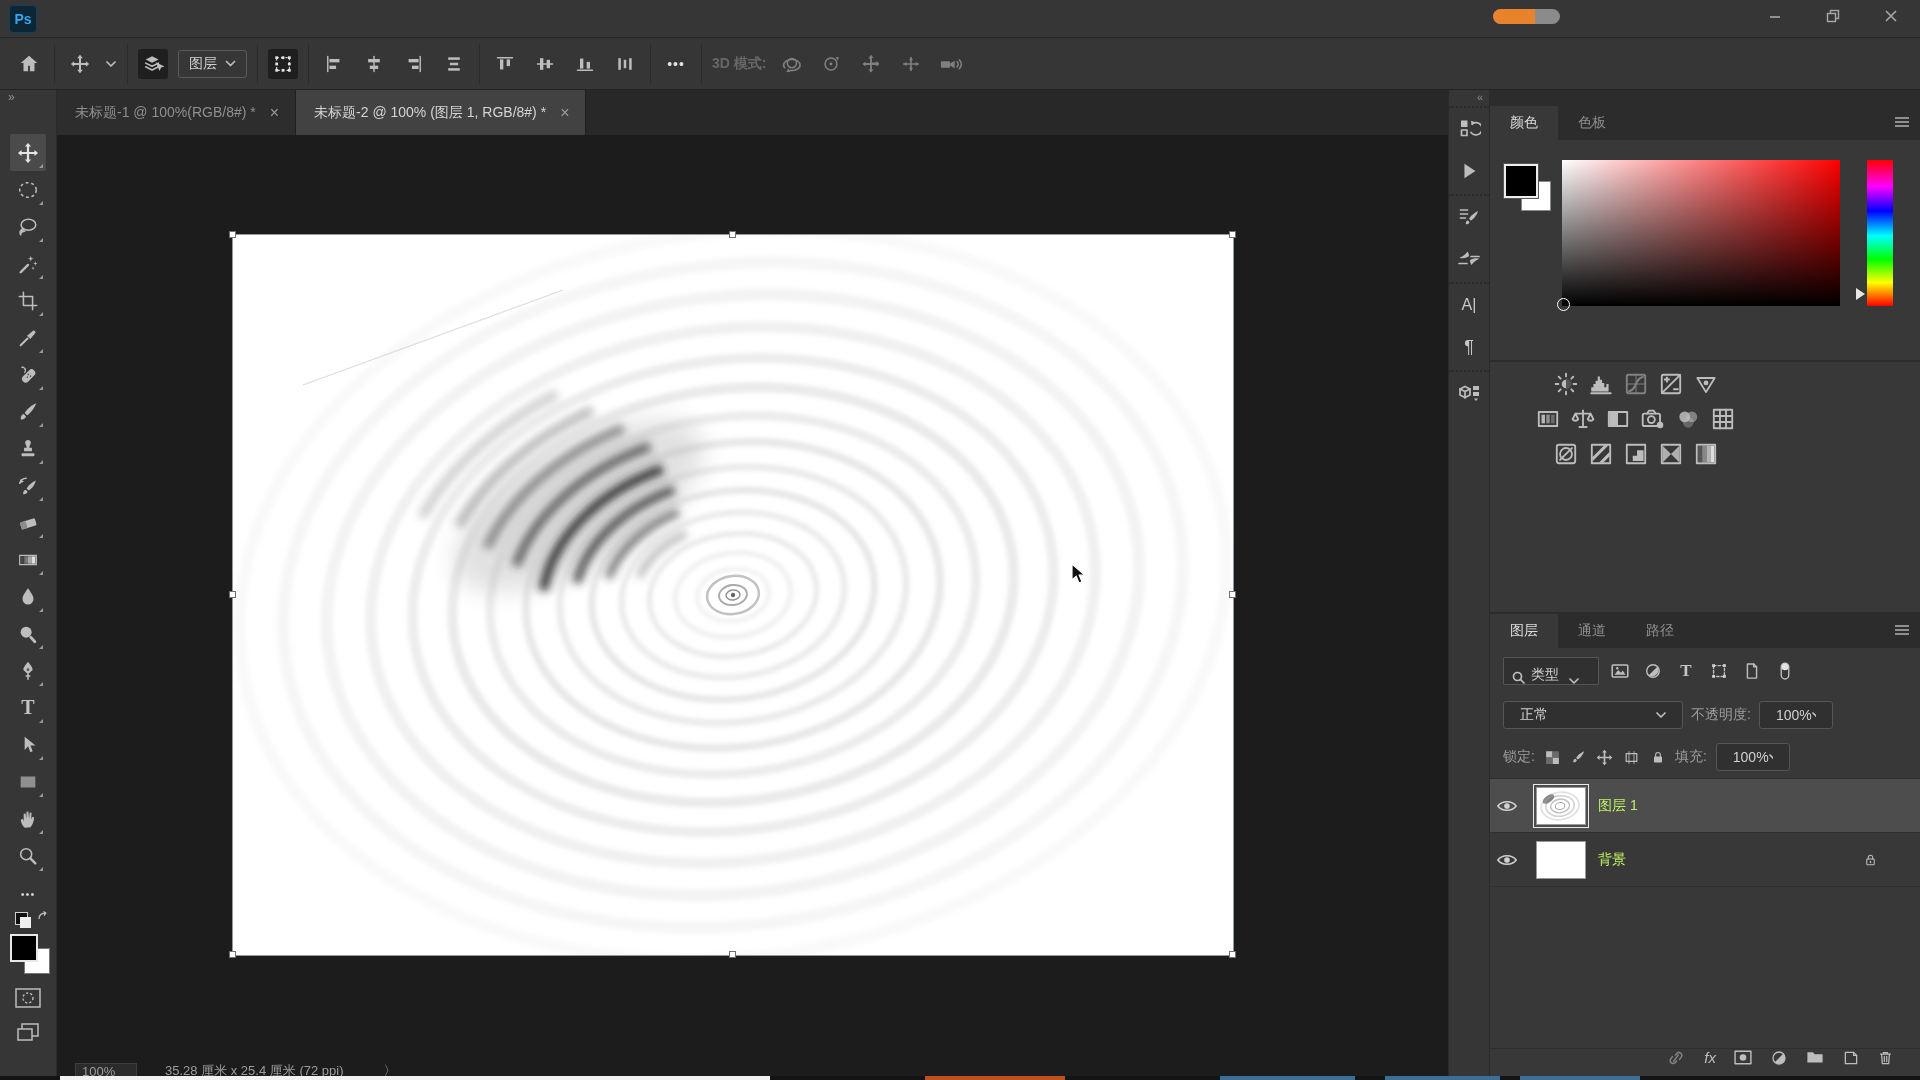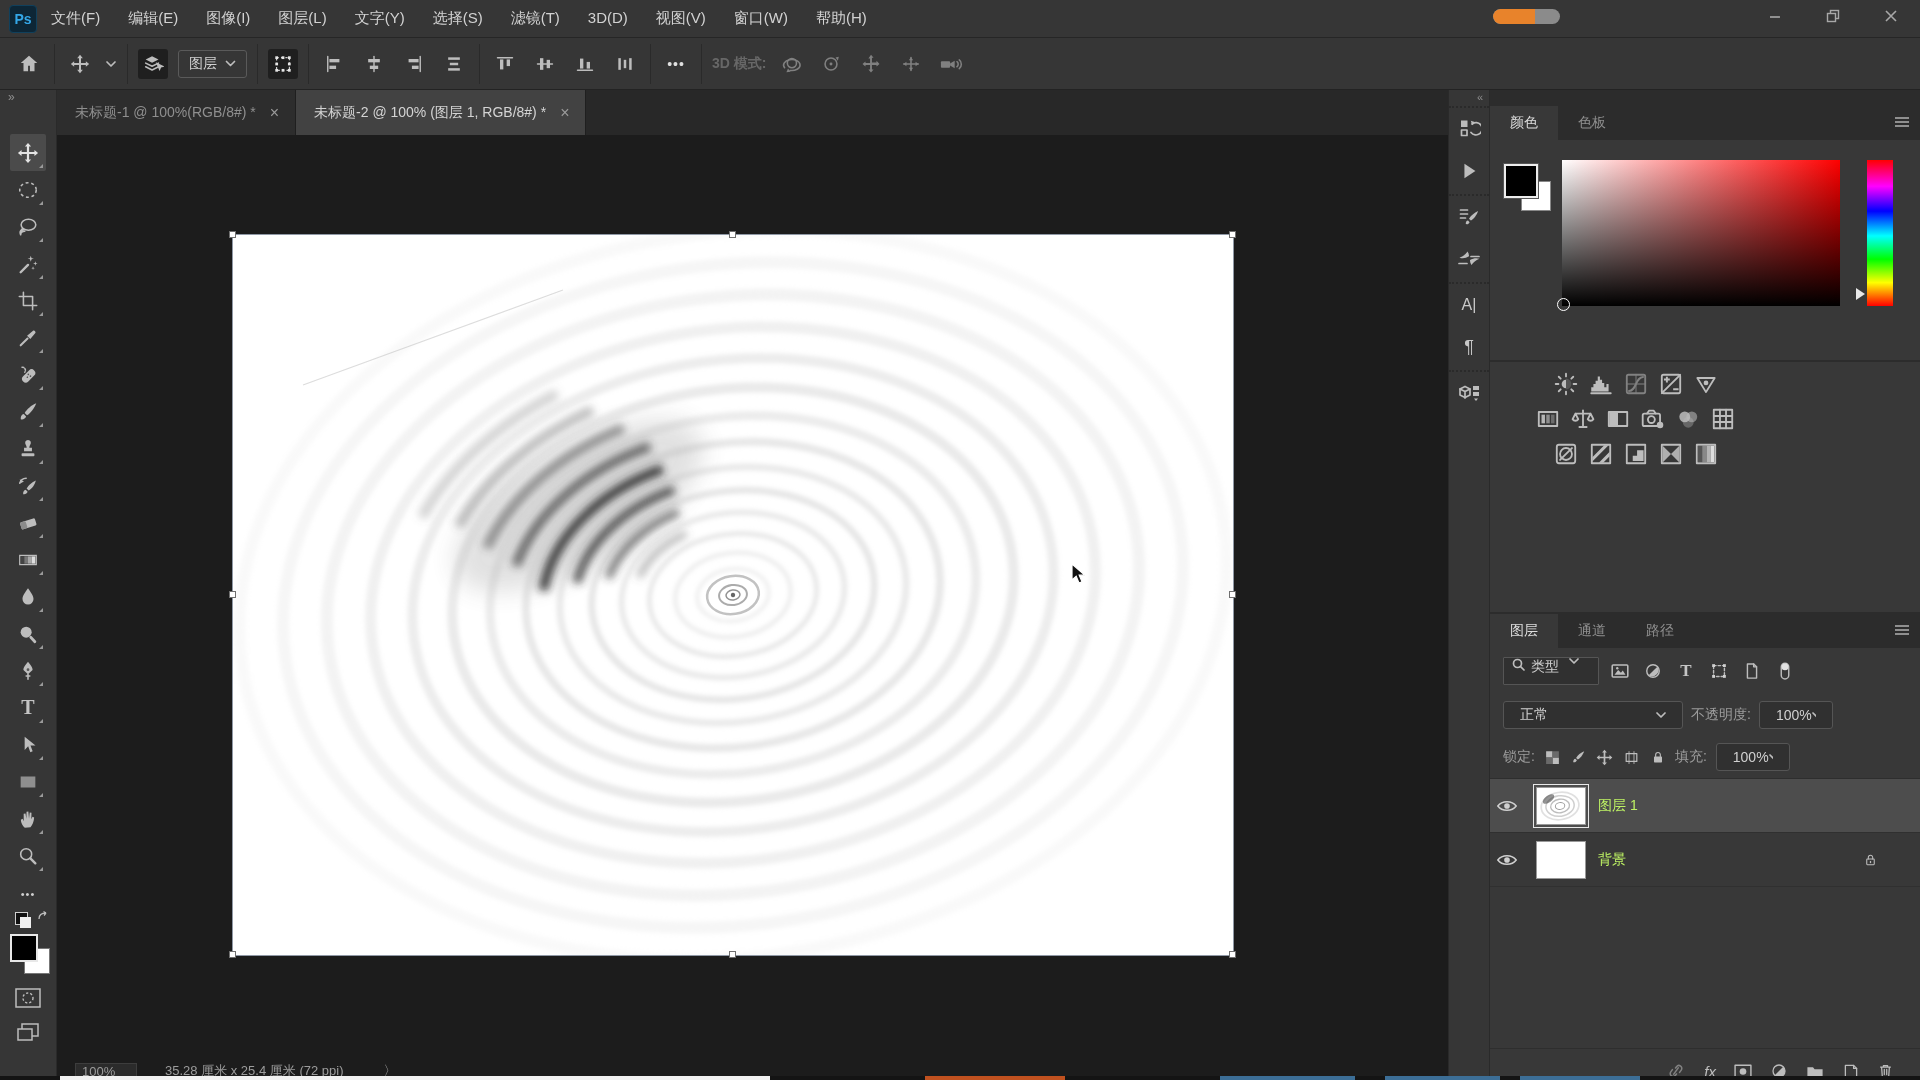--- a/index.html
+++ b/index.html
@@ -104,65 +104,52 @@
   .cp-hue-ptr{position:absolute;left:-11px;bottom:6px;width:0;height:0;
               border-top:6px solid transparent;border-bottom:6px solid transparent;border-left:9px solid #e8e8e8;}
   .adj-label{padding:14px 0 4px 14px;font-size:14px;color:#a9a9a9;}
   .adj-row{display:flex;gap:8px;margin-top:8px;}
   .adj-row.r1{padding-left:62px;}
   .adj-row.r2{padding-left:44px;}
   .adj-row.r3{padding-left:62px;}
   .adj-icon{width:27px;height:27px;display:flex;align-items:center;justify-content:center;}
 
   .lp-filter-row{display:flex;align-items:center;height:46px;gap:9px;padding-left:13px;}
-  .lp-search{display:flex;align-items:flex-start;gap:6px;background:#303030;border:1px solid #555;
+  .lp-search{display:flex;align-items:flex-end;gap:6px;background:#303030;border:1px solid #555;
              border-radius:1px;height:28px;padding:0 8px;width:96px;box-sizing:border-box;font-size:14px;color:#d0d0d0;}
   .lp-ficon{width:24px;height:24px;display:flex;align-items:center;justify-content:center;}
   .lp-blend-row{display:flex;align-items:center;height:42px;gap:8px;padding-left:13px;font-size:14px;}
   .lp-dd{display:flex;align-items:center;justify-content:space-between;background:#303030;border:1px solid #555;
          border-radius:3px;height:28px;padding:0 16px;box-sizing:border-box;color:#d0d0d0;}
   .lp-label{color:#9c9c9c;}
   .lp-lock-row{display:flex;align-items:center;height:42px;gap:9px;padding-left:13px;font-size:14px;
                border-bottom:1px solid #2e2e2e;}
   .layer-row{display:flex;align-items:center;height:53px;gap:12px;border-bottom:1px solid #303030;position:relative;}
   .layer-row.sel{background:#4d4d4d;}
   .eye{width:34px;display:flex;justify-content:center;}
   .thumb{width:50px;height:38px;background:#fff;border:1px solid #999;box-sizing:border-box;position:relative;}
   .thumb.selthumb{outline:1px solid #e8e8e8;outline-offset:2px;}
   .layer-name{font-size:14px;color:#bef264;}
   .layer-lock{position:absolute;right:42px;}
   .lp-bottom{position:absolute;bottom:0;left:0;width:430px;height:32px;background:#383838;
-             border-top:1px solid #2e2e2e;display:flex;align-items:flex-end;justify-content:flex-end;
+             border-top:1px solid #2e2e2e;display:flex;align-items:flex-start;justify-content:flex-end;
              gap:17px;padding-right:26px;box-sizing:border-box;}
   .fxtext{font-size:15px;font-style:italic;color:#bdbdbd;}
 
   .cursor{position:absolute;pointer-events:none;}
   .taskbar-sliver{position:absolute;left:0;top:1076px;width:1920px;height:4px;background:#141414;}
   .ts-seg{position:absolute;top:0;height:4px;}
 </style>
 </head>
 <body>
 
 <div class="menubar">
   <div class="pslogo">
       <span>Ps</span>
     </div>
-  <div class="menus">
-    <span>文件(F)</span>
-    <span>编辑(E)</span>
-    <span>图像(I)</span>
-    <span>图层(L)</span>
-    <span>文字(Y)</span>
-    <span>选择(S)</span>
-    <span>滤镜(T)</span>
-    <span>3D(D)</span>
-    <span>视图(V)</span>
-    <span>窗口(W)</span>
-    <span>帮助(H)</span>
-  </div>
   <div class="progress-pill">
       <div class="progress-fill"></div>
     </div>
   <div class="winbtns">
     <div class="winbtn">
         <svg width="14" height="14">
           <path d="M2 8h10" stroke="#a8a8a8" stroke-width="1.6"></path>
         </svg>
       </div>
     <div class="winbtn">

